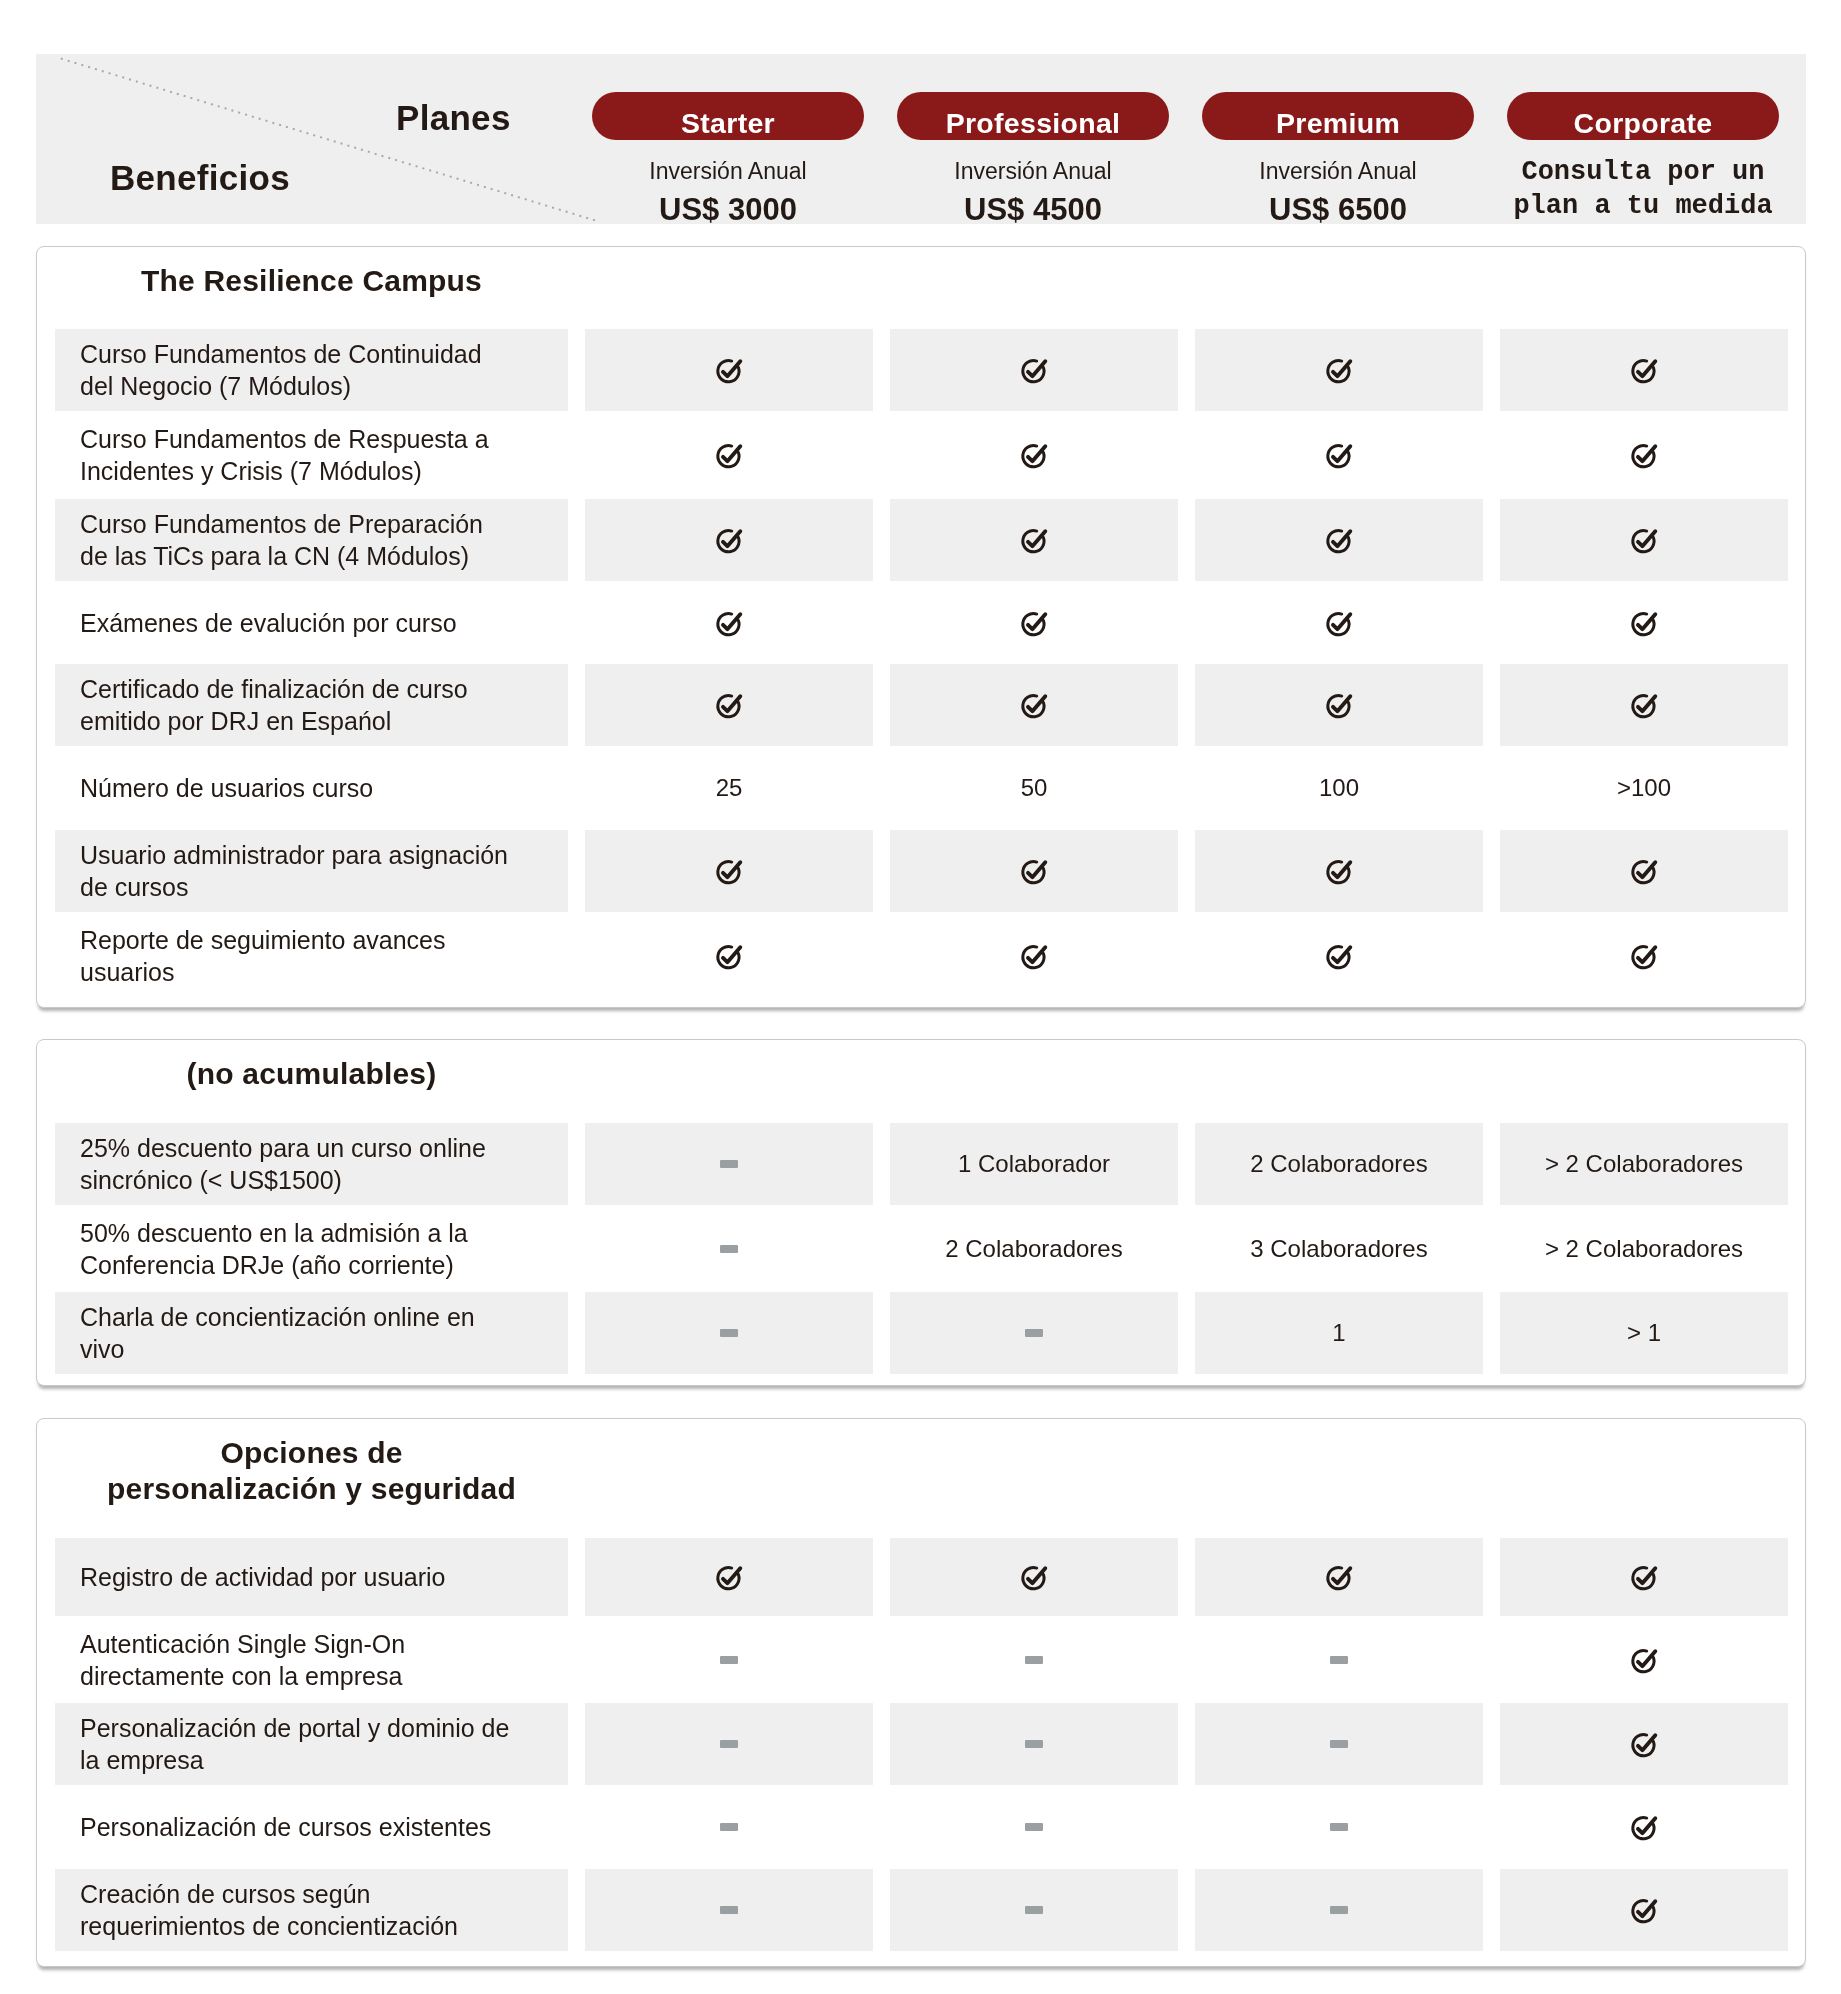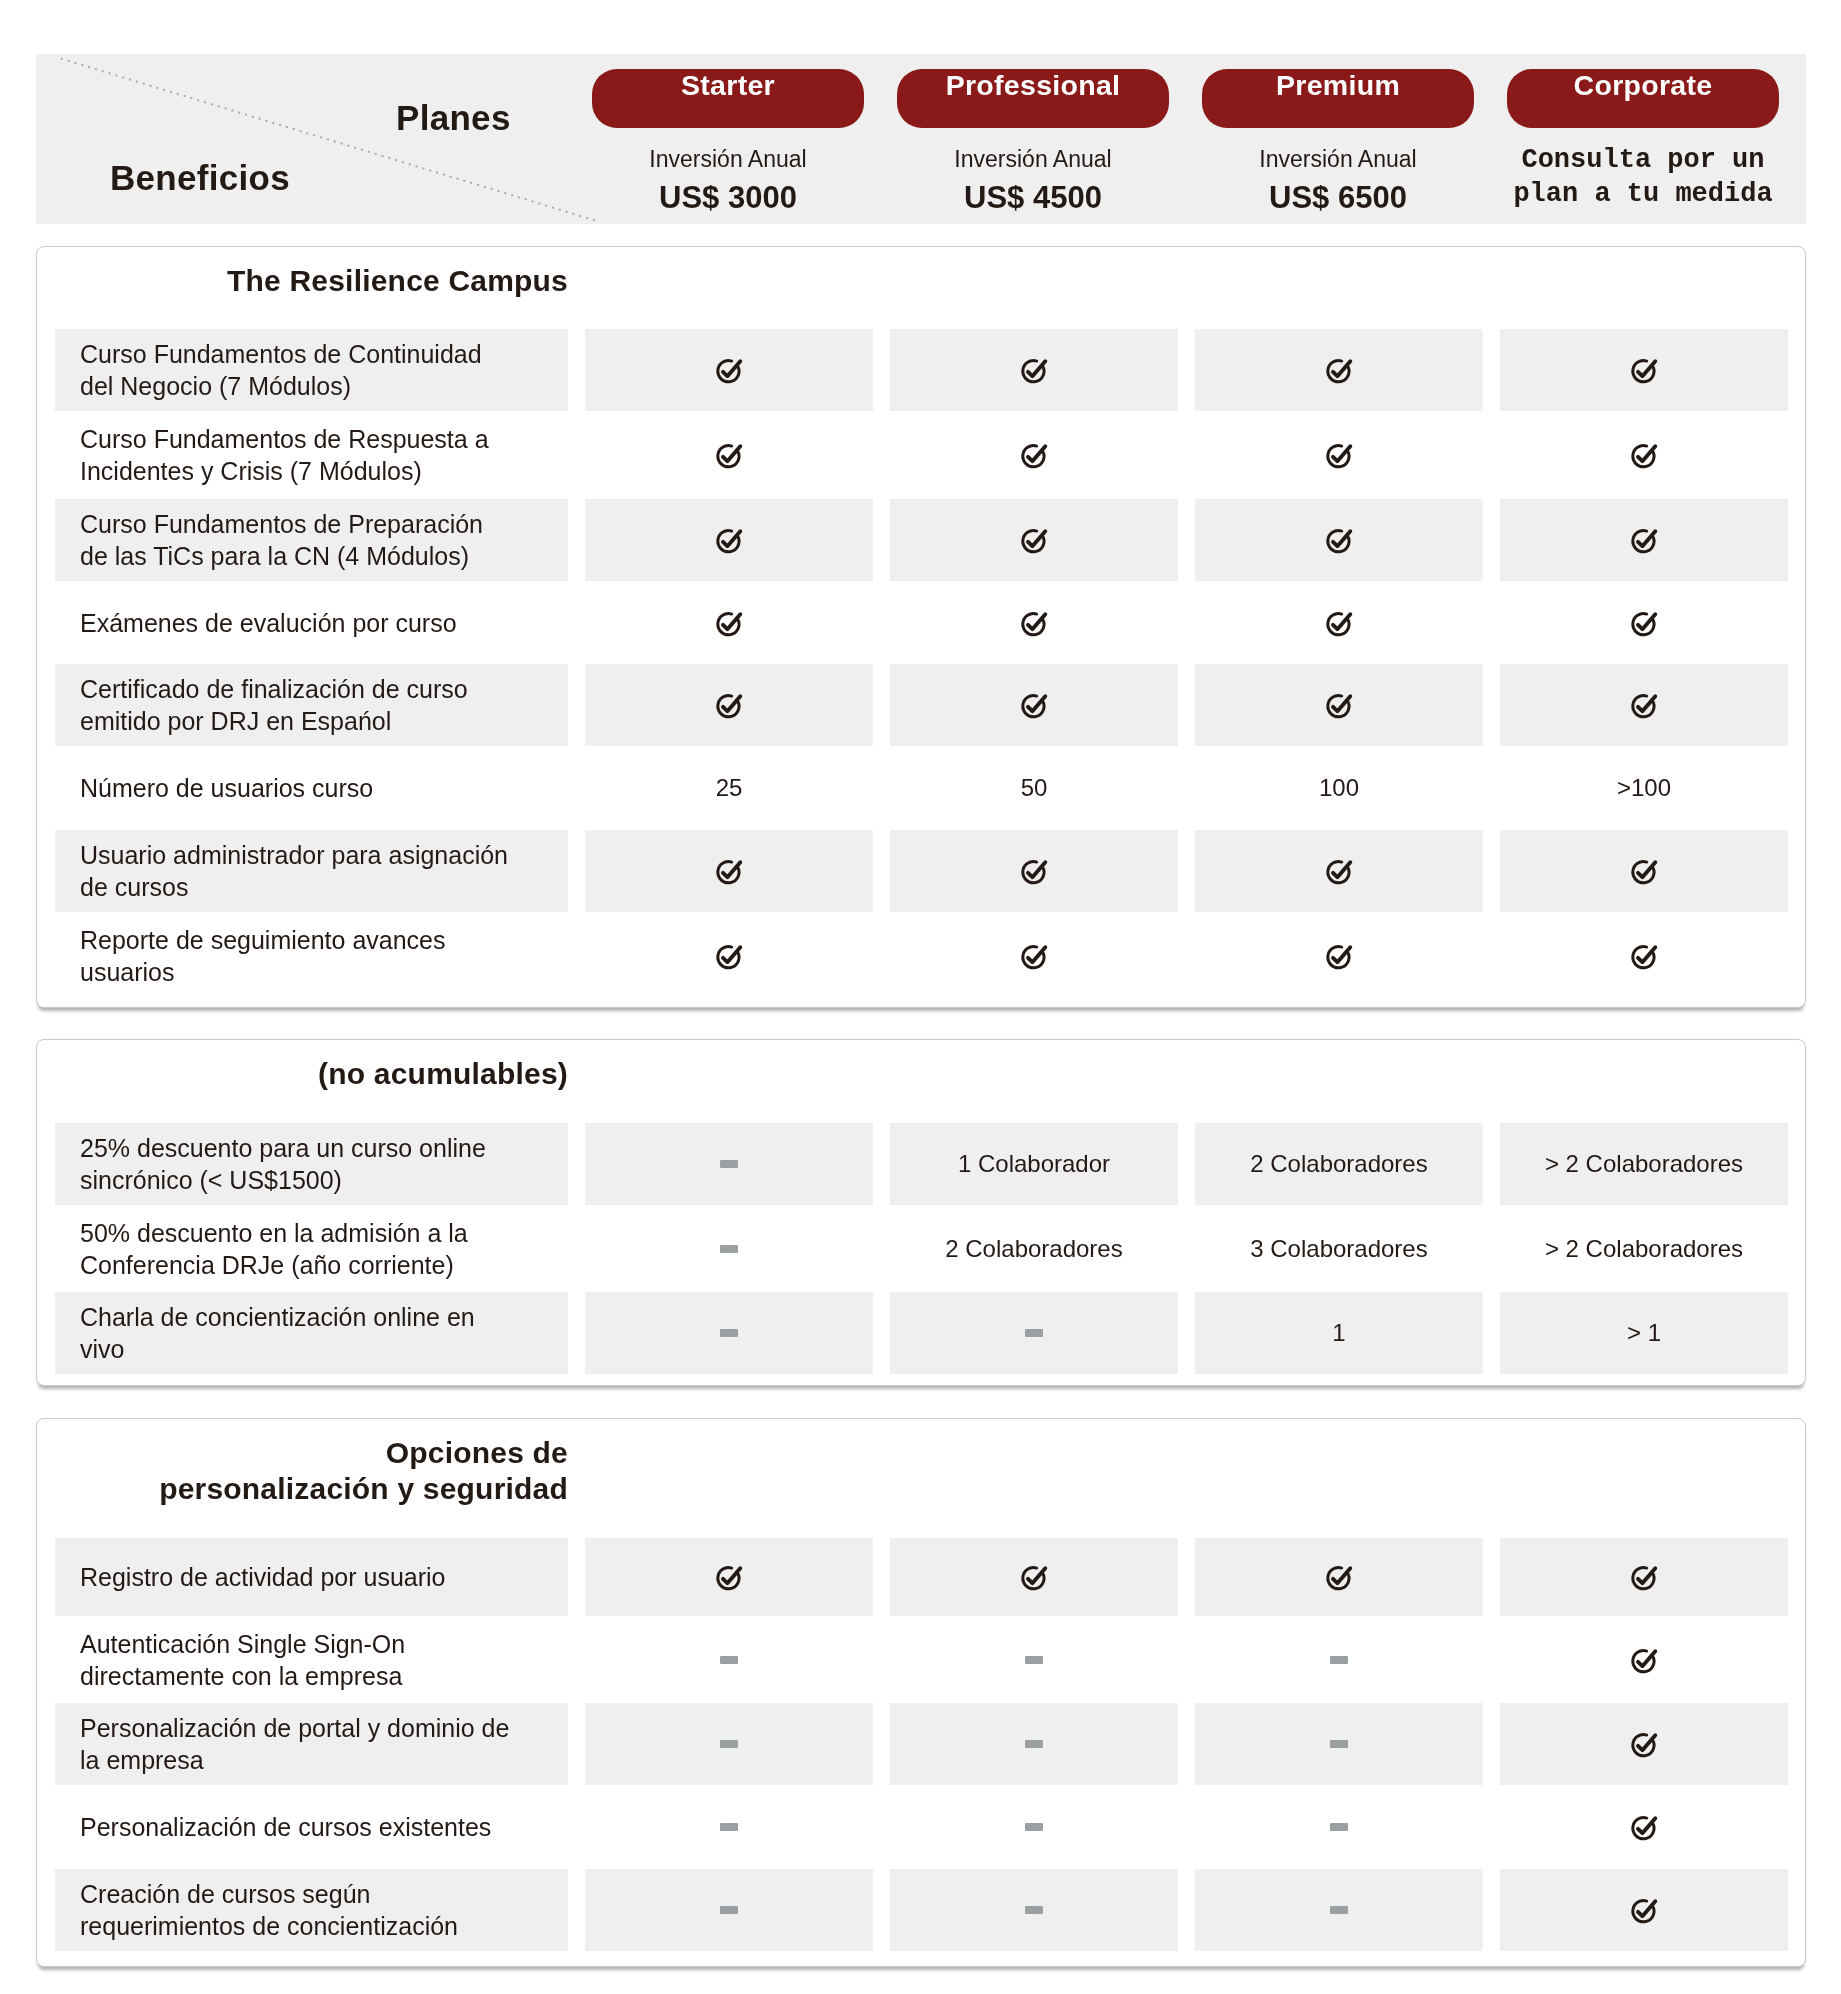--- a/index.html
+++ b/index.html
@@ -40,26 +40,26 @@
   }
   .beneficios-label {
     position: absolute; left: 56px; top: 104px;
     font-size: 35px; font-weight: 700; letter-spacing: 0.3px;
   }
   .plan-col {
     display: flex; flex-direction: column; align-items: center;
     padding-top: 15px;
   }
   .pill {
-    width: 272px; height: 59px;
+    width: 272px; height: 48px;
     background: #8a1a1a;
     border-radius: 25px;
     color: #ffffff;
-    display: flex; align-items: flex-start; justify-content: center;
-    font-size: 28.5px; font-weight: 700; letter-spacing: 0.3px;
+    display: flex; align-items: flex-end; justify-content: center;
+    font-size: 28.5px; font-weight: 700; letter-spacing: 0.3px; margin-top: 23px;
   }
   .plan-sub   { margin-top: 18px; font-size: 23px; font-weight: 500; }
   .plan-price { margin-top: 6.8px; font-size: 31px; font-weight: 700; }
   .plan-cta   {
     margin-top: 16px; font-size: 27px; font-weight: 700;
     text-align: center; line-height: 1.25; font-family: Liberation Mono, monospace;
   }
 
   
   .panel {
@@ -72,21 +72,21 @@
     box-sizing: border-box;
   }
   .panel-s1 { margin-top: 21.7px; }
   .panel-s2 { margin-top: 31px; }
   .panel-s3 { margin-top: 32px; }
   .panel-s3 { padding-bottom: 15px; }
 
   .sec-title {
     margin: 0 0 30px 18px;
     width: 513px;
-    text-align: right;
+    text-align: center;
     font-size: 30px;
     font-weight: 700;
     line-height: 1.22;
     letter-spacing: 0.2px;
   }
   .sec-title span { display: block; }
 
   .rows { display: flex; flex-direction: column; row-gap: 2.8px; }
   .row  { min-height: 78px; align-items: stretch; }
   .cell { display: flex; align-items: center; }

